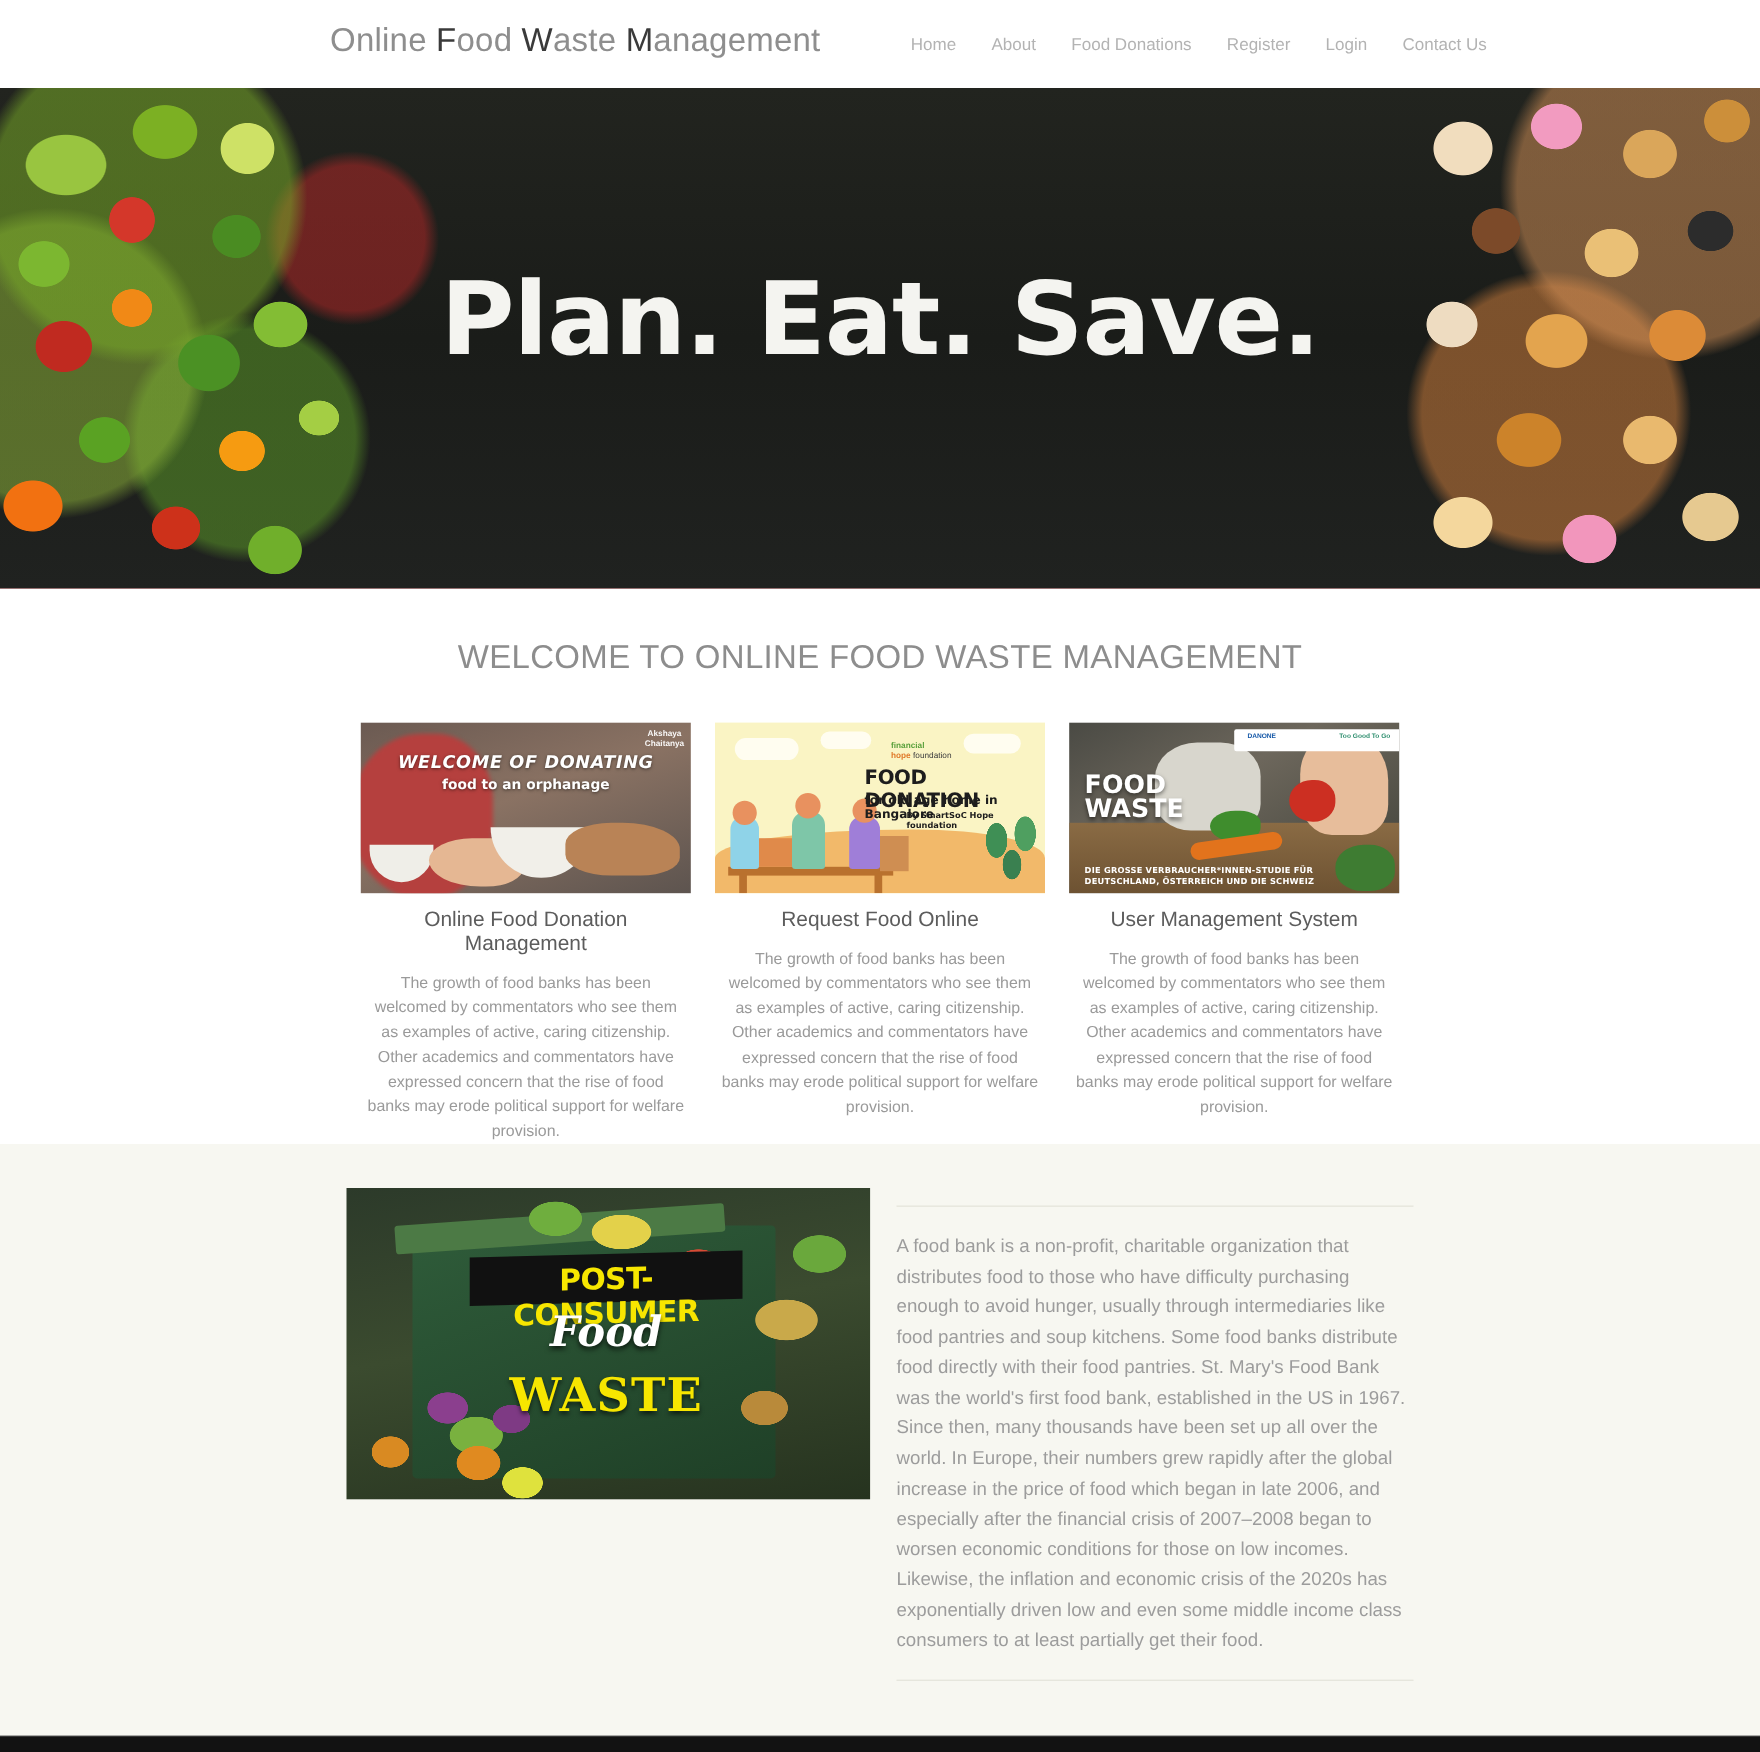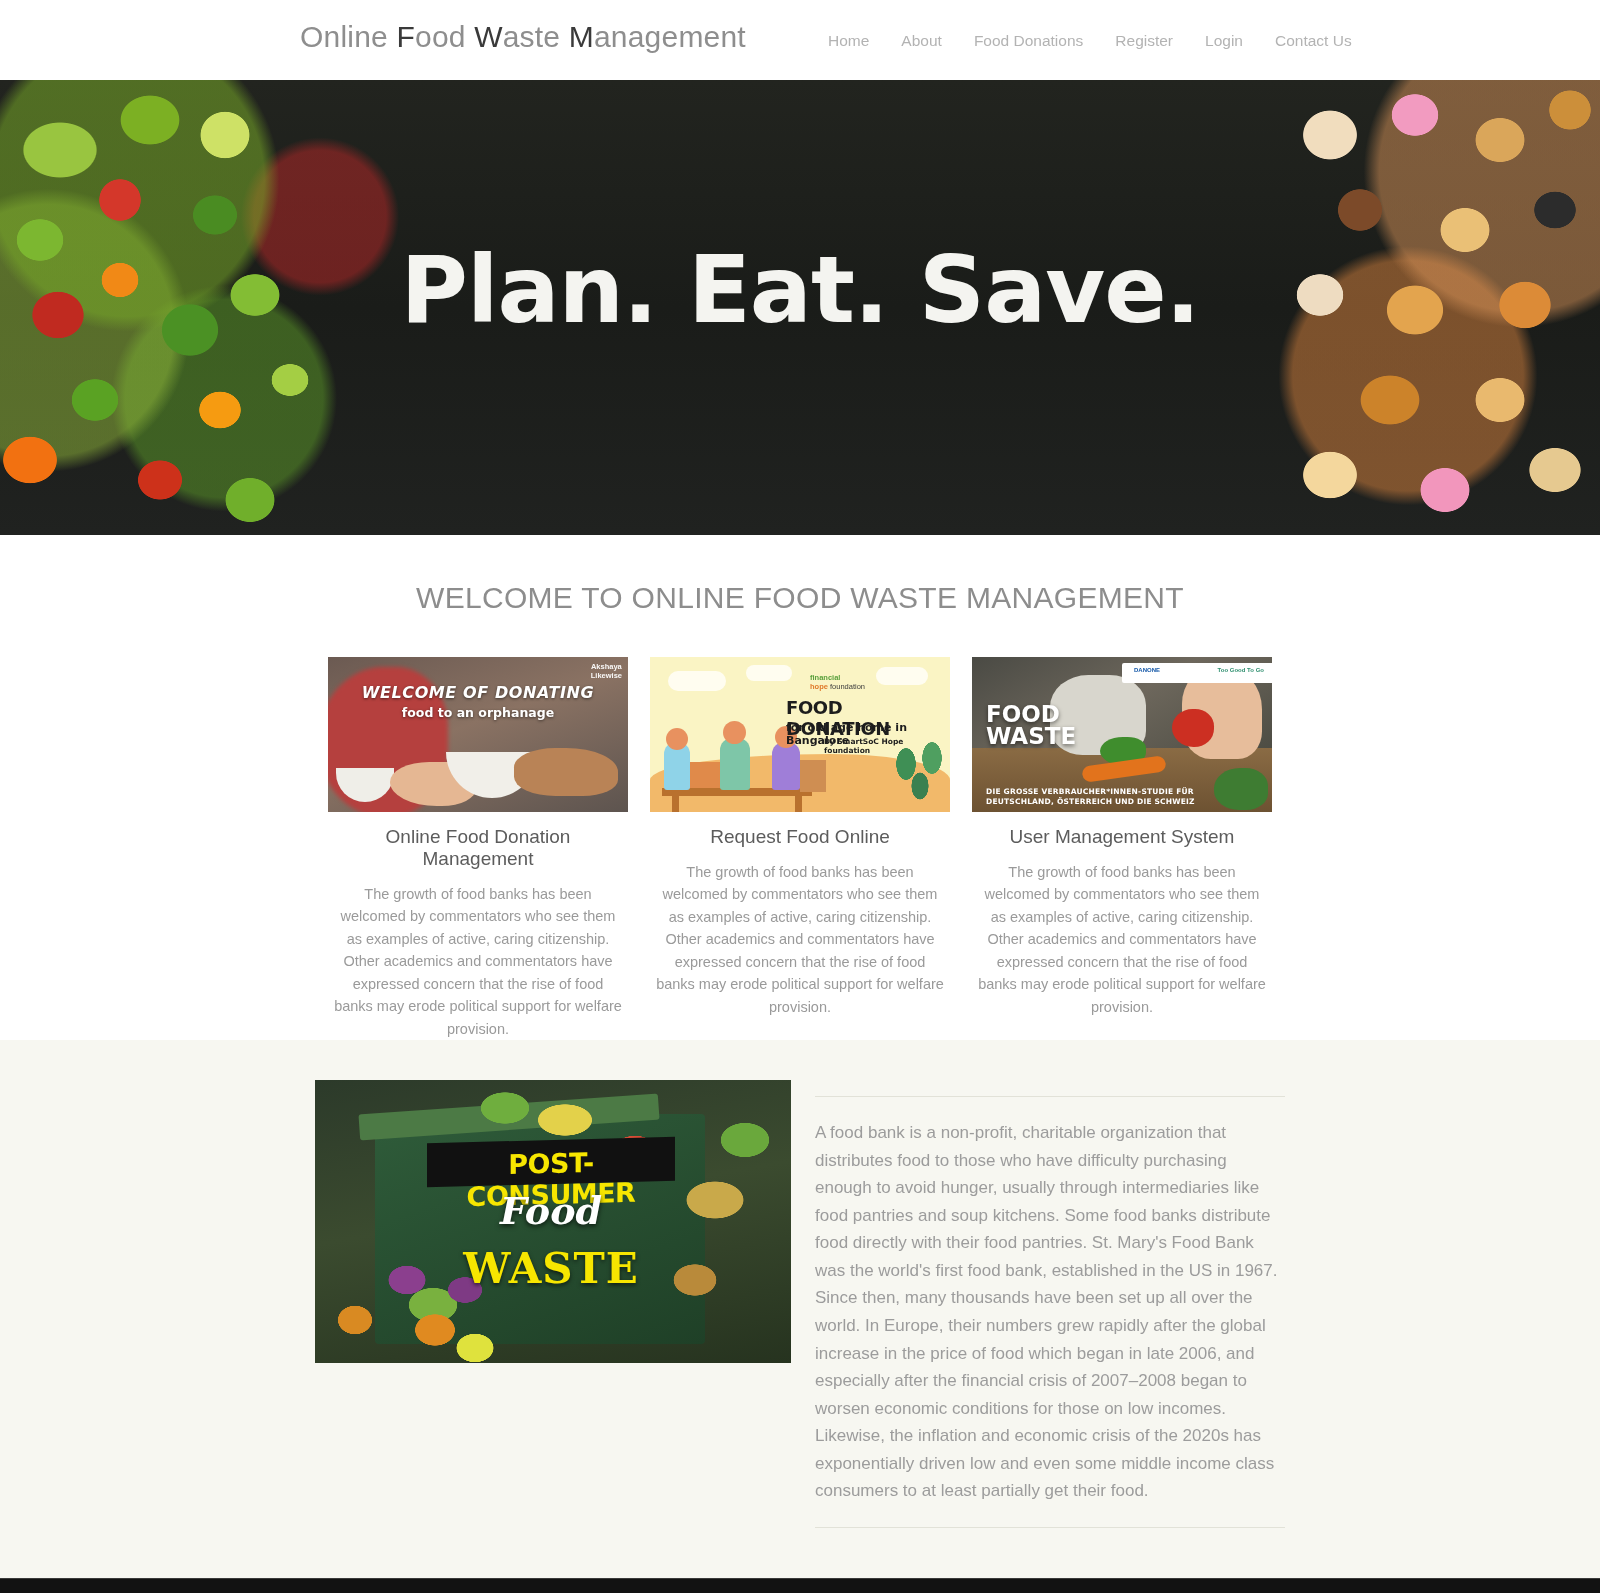--- a/index.html
+++ b/index.html
@@ -353,21 +353,21 @@
 
     <div class="card">
       <div class="card-img c1">
         <div class="blob-red"></div>
         <div class="bowl2"></div>
         <div class="hand-l"></div>
         <div class="bowl"></div>
         <div class="hand-r"></div>
         <div class="logo">
           <b>Akshaya</b>
-          <b>Likewise</b>
+          <b>Chaitanya</b>
         </div>
         <div class="t1">WELCOME OF DONATING</div>
         <div class="t2">food to an orphanage</div>
       </div>
       <div class="card-title">Online Food Donation Management</div>
       <p class="card-body">The growth of food banks has been welcomed by commentators who see them as examples of active, caring citizenship. Other academics and commentators have expressed concern that the rise of food banks may erode political support for welfare provision.</p>
     </div>
 
     <div class="card">
       <div class="card-img c2">

